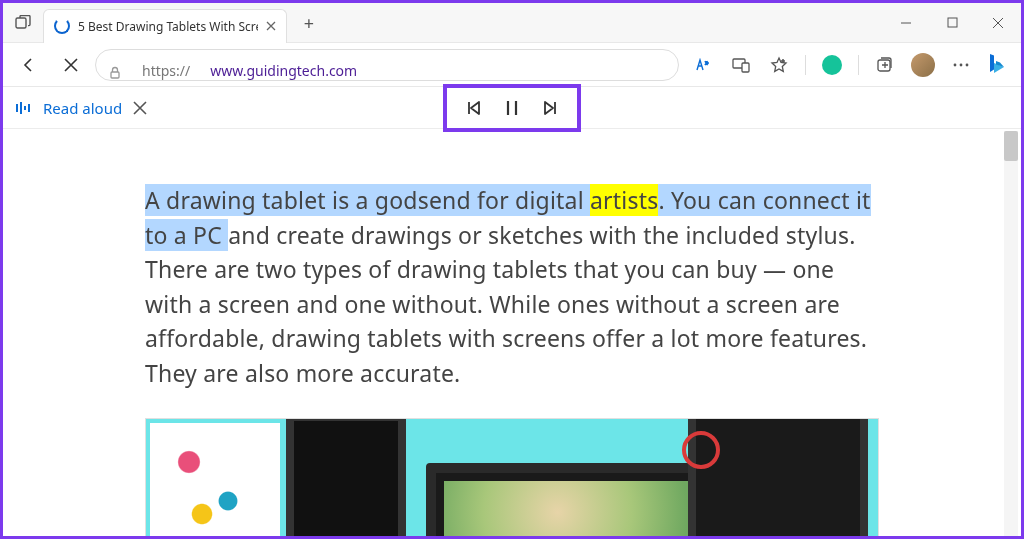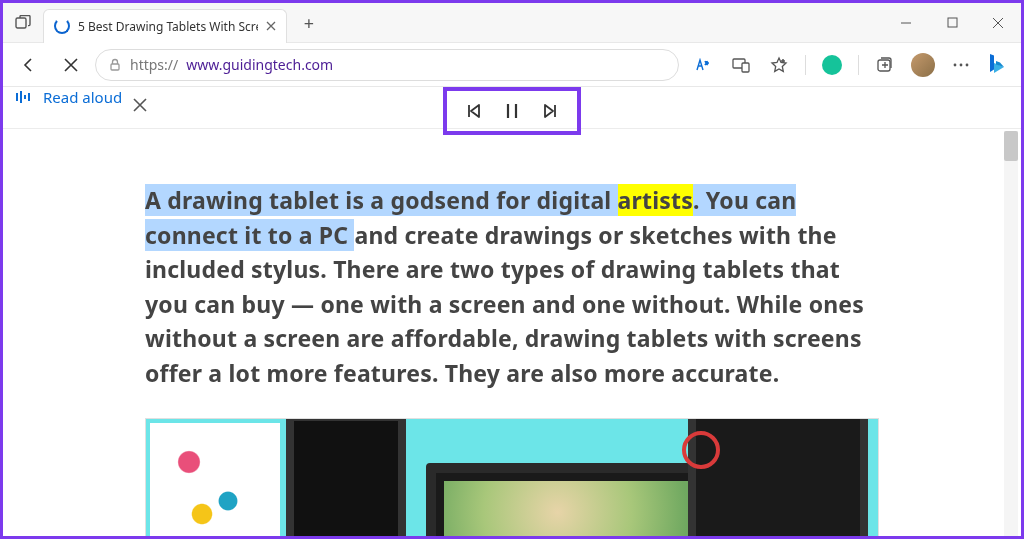--- a/index.html
+++ b/index.html
@@ -8,35 +8,35 @@
 .tabmgr{width:40px;height:40px;display:flex;align-items:center;justify-content:center;color:#555}
 .tab{display:flex;align-items:center;background:#fff;height:34px;margin-top:6px;border-radius:6px 6px 0 0;padding:0 10px;gap:8px;min-width:240px;border:1px solid #e0e0e0;border-bottom:none}
 .favicon{width:16px;height:16px;border:2px solid #0b64cf;border-top-color:transparent;border-radius:50%}
 .tab-title{font-size:12px;color:#333;white-space:nowrap;overflow:hidden;max-width:180px}
 .tab-close{color:#666;font-size:12px}
 .newtab{width:32px;height:32px;display:flex;align-items:center;justify-content:center;color:#555;margin-left:6px;font-size:18px}
 .wincontrols{margin-left:auto;display:flex}
 .winbtn{width:46px;height:40px;display:flex;align-items:center;justify-content:center;color:#555}
 .toolbar{height:44px;display:flex;align-items:center;padding:0 8px;gap:6px;border-bottom:1px solid #e8e8e8}
 .tbtn{width:36px;height:36px;display:flex;align-items:center;justify-content:center;color:#555;border-radius:4px}
-.addressbar{flex:1;height:32px;border:1px solid #ddd;border-radius:16px;display:flex;align-items:center;padding:0 12px;gap:8px;font-size:14px;color:#777}
+.addressbar{flex:1;height:32px;border:1px solid #ddd;border-radius:16px;display:flex;align-items:flex-end;padding:0 12px;gap:20px;font-size:14px;color:#777}
 .addressbar .lock{color:#999}
 .addressbar .host{color:#4c1d95}
 .tbright{display:flex;align-items:center;gap:2px}
 .divider{width:1px;height:20px;background:#ddd;margin:0 6px}
 .avatar{width:24px;height:24px;border-radius:50%;background:linear-gradient(135deg,#c59a6d,#8b6f47);position:relative}
 .bing{width:32px;height:32px;display:flex;align-items:center;justify-content:center}
-.readbar{height:42px;display:flex;align-items:flex-start;padding:0 12px;border-bottom:1px solid #ececec}
+.readbar{height:42px;display:flex;align-items:center;padding:0 12px;border-bottom:1px solid #ececec}
 .readaloud{display:flex;align-items:center;gap:10px;color:#0b6dd6;font-size:15px}
 .readctrl{position:absolute;left:50%;transform:translateX(-50%);display:flex;align-items:center;gap:0;border:4px solid #7c3aed;padding:4px 8px}
 .rbtn{width:38px;height:32px;display:flex;align-items:center;justify-content:center;color:#333}
 .voiceopt{margin-left:auto;display:flex;align-items:center;gap:10px;color:#444;font-size:15px}
 .voiceclose{width:36px;height:36px;display:flex;align-items:center;justify-content:center;color:#555}
 .content{padding:54px 142px 0;position:relative}
-.para{font-size:23px;line-height:1.5;color:#444;font-weight:700;letter-spacing:.2px}
+.para{font-size:23px;line-height:1.5;color:#444;font-weight:400;letter-spacing:.2px}
 .hl-blue{background:#b3d7ff}
 .hl-yellow{background:#ffff00}
 .heroimg{margin-top:28px;height:170px;background:#6ce5e8;position:relative;border:1px solid #e0e0e0;overflow:hidden}
 .dev1{position:absolute;left:140px;top:-6px;width:120px;height:180px;background:#111;border:8px solid #333;border-radius:6px}
 .dev2{position:absolute;left:280px;top:44px;width:320px;height:140px;background:#1a1a1a;border:10px solid #2a2a2a;border-radius:4px}
 .dev2::after{content:"";position:absolute;inset:8px;background:radial-gradient(circle at 40% 30%,#e7d4a8,#a8c77a 40%,#6fa860 70%)}
 .dev3{position:absolute;right:10px;top:-10px;width:180px;height:190px;background:#1a1a1a;border:8px solid #333;border-radius:4px}
 .dev3::before{content:"";position:absolute;top:14px;left:-14px;width:30px;height:30px;border:4px solid #d93a3a;border-radius:50%}
 .art1{position:absolute;left:4px;top:4px;width:130px;height:130px;background:radial-gradient(circle at 30% 30%,#e94f7a 8%,transparent 9%),radial-gradient(circle at 60% 60%,#1fa3c4 8%,transparent 9%),radial-gradient(circle at 40% 70%,#f5c518 8%,transparent 9%),#fff}
 .scrollbar{position:absolute;right:3px;top:128px;width:14px;height:407px;background:#f5f5f5}

